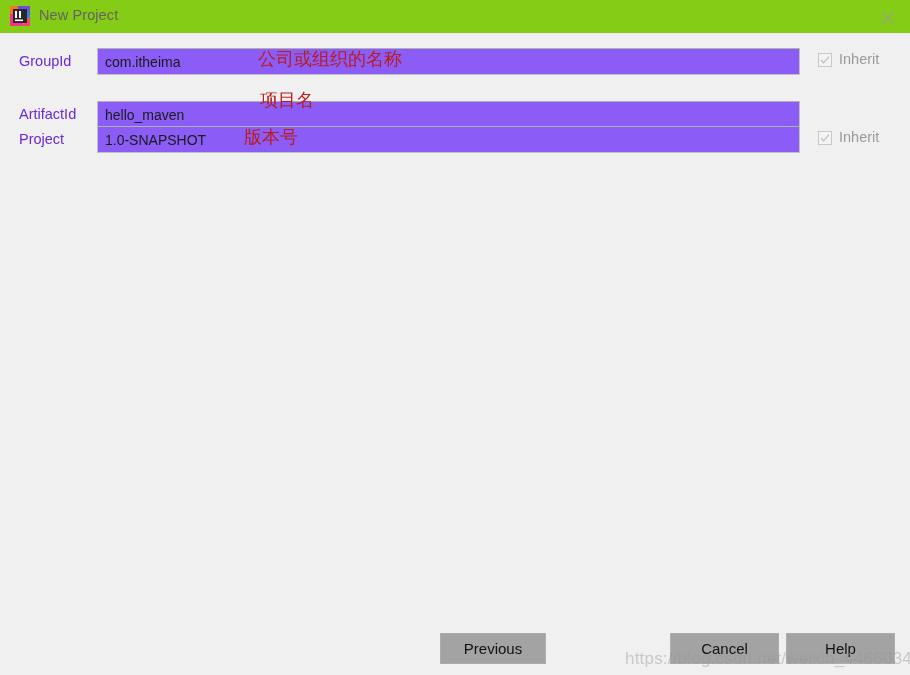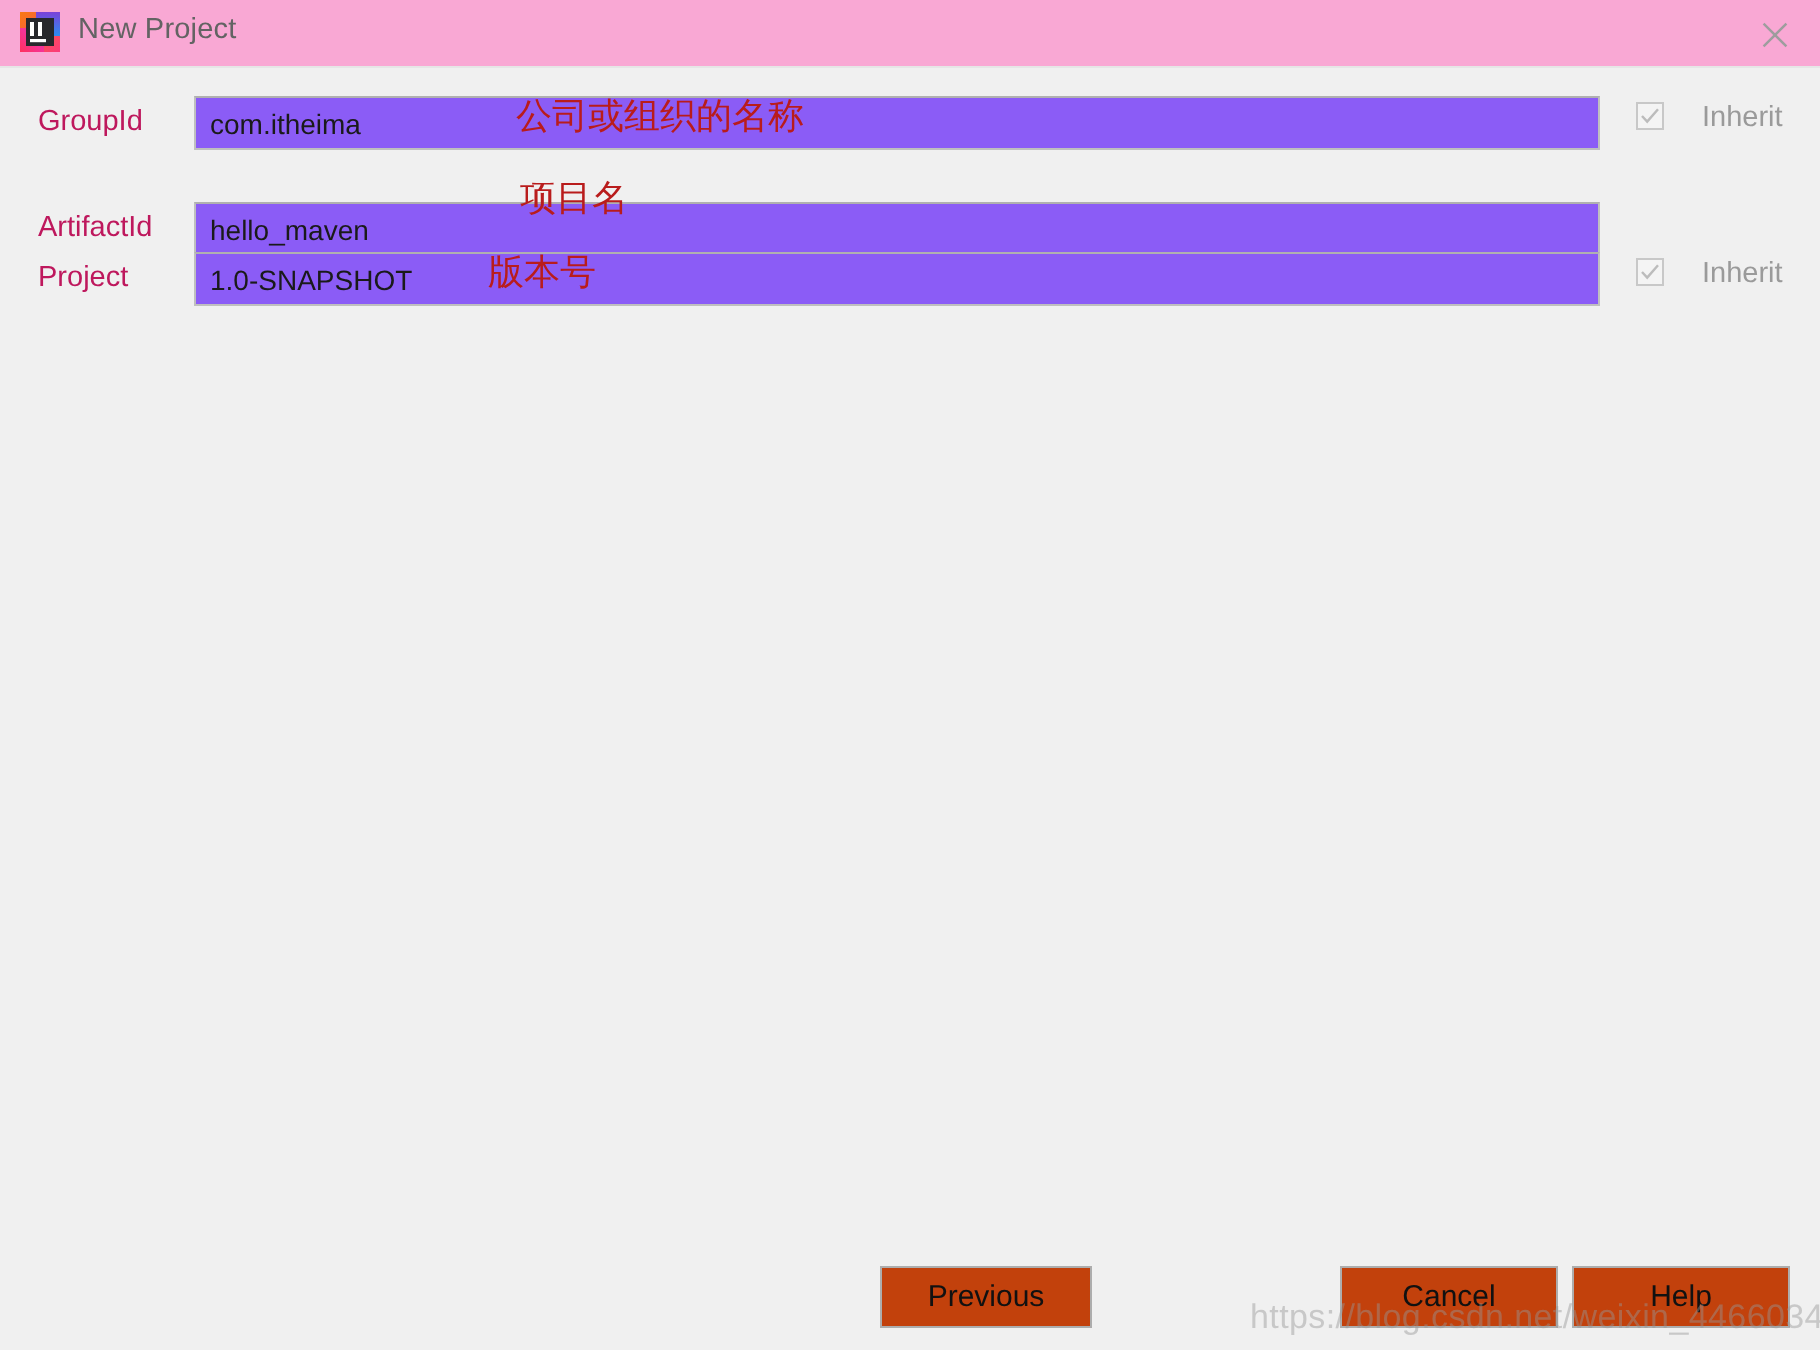--- a/index.html
+++ b/index.html
@@ -16,21 +16,21 @@
     -webkit-font-smoothing: antialiased;
   }
 
   
   .titlebar {
     position: absolute;
     left: 0;
     top: 0;
     width: 910px;
     height: 34px;
-    background: #f9a8d4;
+    background: #84cc16;
     border-bottom: 1px solid #e6e6e6;
     box-sizing: border-box;
   }
   .app-icon {
     position: absolute;
     left: 9px;
     top: 5px;
     width: 22px;
     height: 22px;
   }
@@ -74,21 +74,21 @@
   .field-row.r0 { top: 13px; }
   .field-row.r1 { top: 52px; margin-top: 14px; }
   .field-row.r2 { top: 91px; }
 
   .field-label {
     position: absolute;
     left: 19px;
     top: 5px;
     width: 72px;
     font-size: 14.5px;
-    color: #be185d;
+    color: #6d28d9;
     white-space: nowrap;
   }
   .field-input {
     position: absolute;
     left: 97px;
     top: 0;
     width: 703px;
     height: 27px;
     box-sizing: border-box;
     background: #8b5cf6;
@@ -99,22 +99,22 @@
     font-size: 14px;
     color: #1a1a1a;
     line-height: 25px;
     outline: none;
   }
   .inherit-box {
     position: absolute;
     left: 818px;
     top: 3px;
     display: flex;
-    align-items: flex-start;
-    gap: 19px;
+    align-items: flex-end;
+    gap: 7px;
   }
   .checkbox {
     width: 14px;
     height: 14px;
     box-sizing: border-box;
     border: 1px solid #c8c8c8;
     background: #f4f4f4;
     position: relative;
     flex: 0 0 auto;
   }
@@ -148,21 +148,21 @@
     left: 0;
     top: 633px;
     width: 910px;
     height: 32px;
   }
   .dlg-btn {
     position: absolute;
     top: 0;
     height: 31px;
     box-sizing: border-box;
-    background: #c2410c;
+    background: #a3a3a3;
     border: 1px solid #adadad;
     font-family: "Liberation Sans", sans-serif;
     font-size: 15px;
     color: #111111;
     text-align: center;
     line-height: 29px;
     cursor: pointer;
     padding: 0;
   }
   .dlg-btn.focused {

